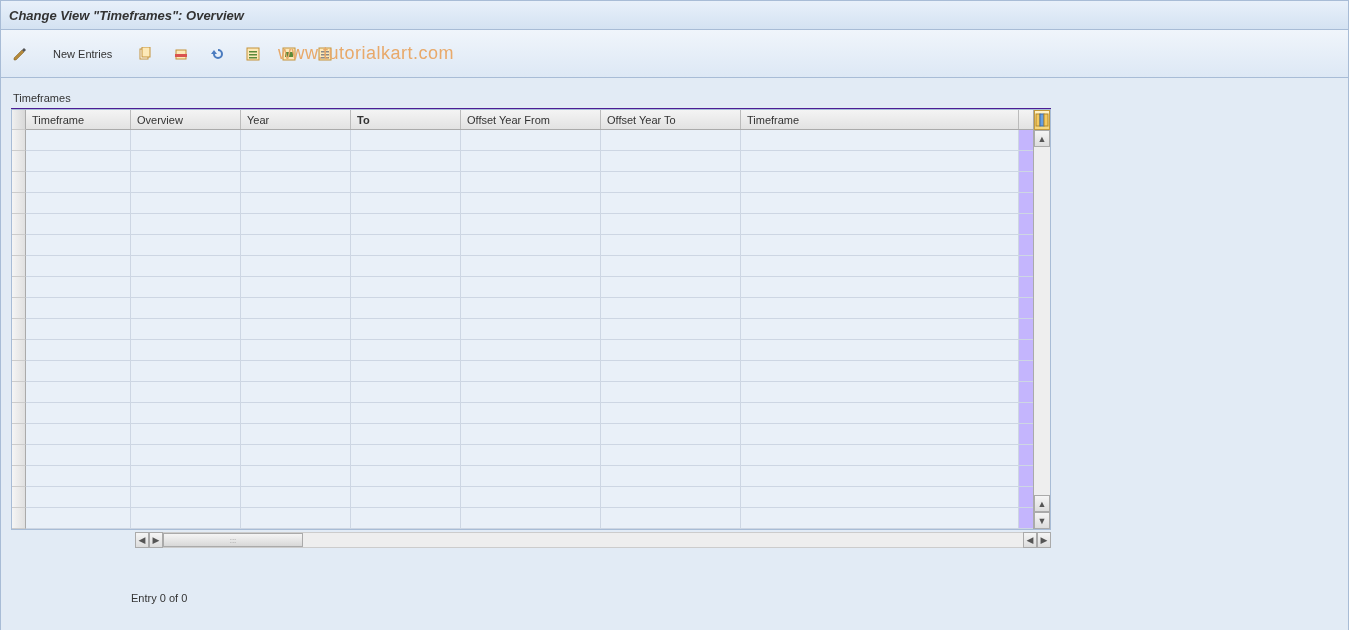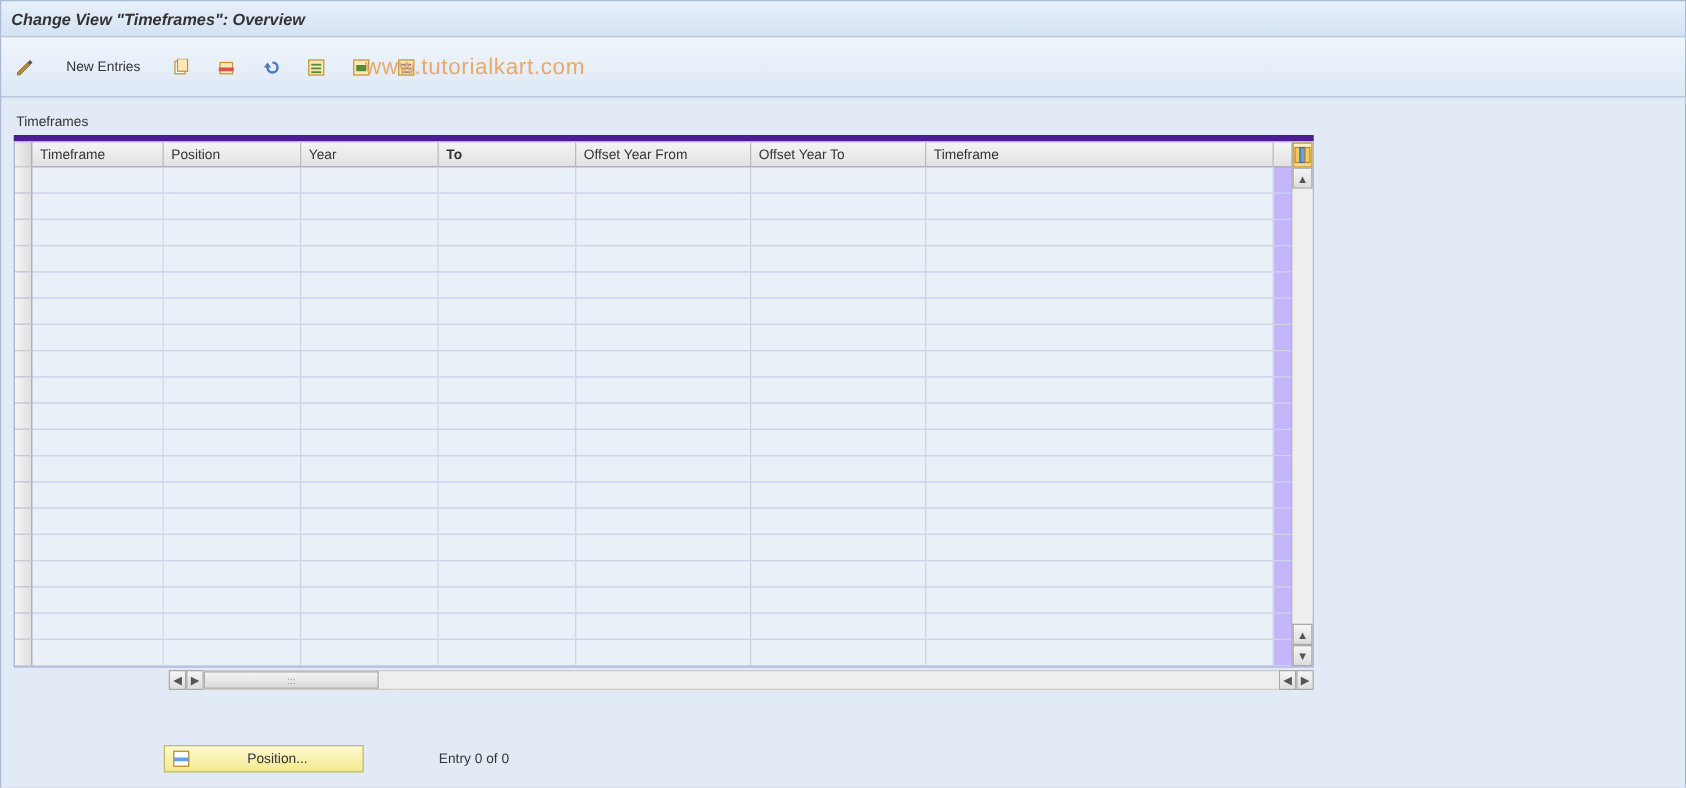--- a/index.html
+++ b/index.html
@@ -45,21 +45,21 @@
       cursor: pointer;
       border: 1px solid transparent;
     }
     .toolbar-text {
       color: #333;
       padding: 0 6px;
       cursor: pointer;
     }
     .watermark {
       position: absolute;
-      left: 291px;
+      left: 277px;
       font-size: 18px;
       color: #e8a96a;
       font-weight: normal;
       letter-spacing: 0.5px;
       pointer-events: none;
     }
     .content-area {
       background: #e2ebf5;
       border: 1px solid #a8bcd6;
       border-top: none;
@@ -67,21 +67,21 @@
       height: 560px;
     }
     .group-box {
       width: 1040px;
       background: #e2ebf5;
     }
     .group-title {
       font-size: 11px;
       color: #333;
       padding: 4px 2px;
-      border-bottom: 5px solid #4c1d95;
+      border-bottom: 1px solid #4c1d95;
     }
     .table-wrapper {
       display: flex;
       border: 1px solid #a8bcd6;
       background: #c4b5fd;
     }
     .row-selectors {
       display: flex;
       flex-direction: column;
     }
@@ -321,21 +321,21 @@
           <div class="row-sel"></div>
           <div class="row-sel"></div>
           <div class="row-sel"></div>
           <div class="row-sel"></div>
           <div class="row-sel"></div>
           <div class="row-sel"></div>
         </div>
       <div class="table-main">
         <div class="thead">
           <div class="th col-tf1">Timeframe</div>
-          <div class="th col-freq">Position</div>
+          <div class="th col-freq">Overview</div>
           <div class="th col-from">Year</div>
           <div class="th col-to">To</div>
           <div class="th col-oyf">Offset Year From</div>
           <div class="th col-oyt">Offset Year To</div>
           <div class="th col-tf2">Timeframe</div>
         </div>
         <div class="tbody" id="tbody">
             <div class="tr">
               <div class="td col-tf1"></div>
               <div class="td col-freq"></div>
@@ -529,25 +529,16 @@
       <div class="hscroll-btn">▶</div>
       <div class="hscroll-track" style="width:156px;">
         <div class="hscroll-thumb">:::</div>
       </div>
       <div class="hscroll-track" style="flex:1;"></div>
       <div class="hscroll-btn">◀</div>
       <div class="hscroll-btn">▶</div>
     </div>
 
     <div class="footer">
-      <div class="position-btn">
-        <span class="pb-icon">
-          <svg width="14" height="14" viewBox="0 0 14 14">
-              <rect x="1" y="1" width="12" height="12" fill="#fff" stroke="#b58a2a"></rect>
-              <rect x="1" y="6" width="12" height="3" fill="#6aa0e0"></rect>
-            </svg>
-        </span>
-        <span class="pb-text">Position...</span>
-      </div>
       <span class="entry-text">Entry 0 of 0</span>
     </div>
   </div>
 </div>
 
 </body></html>

